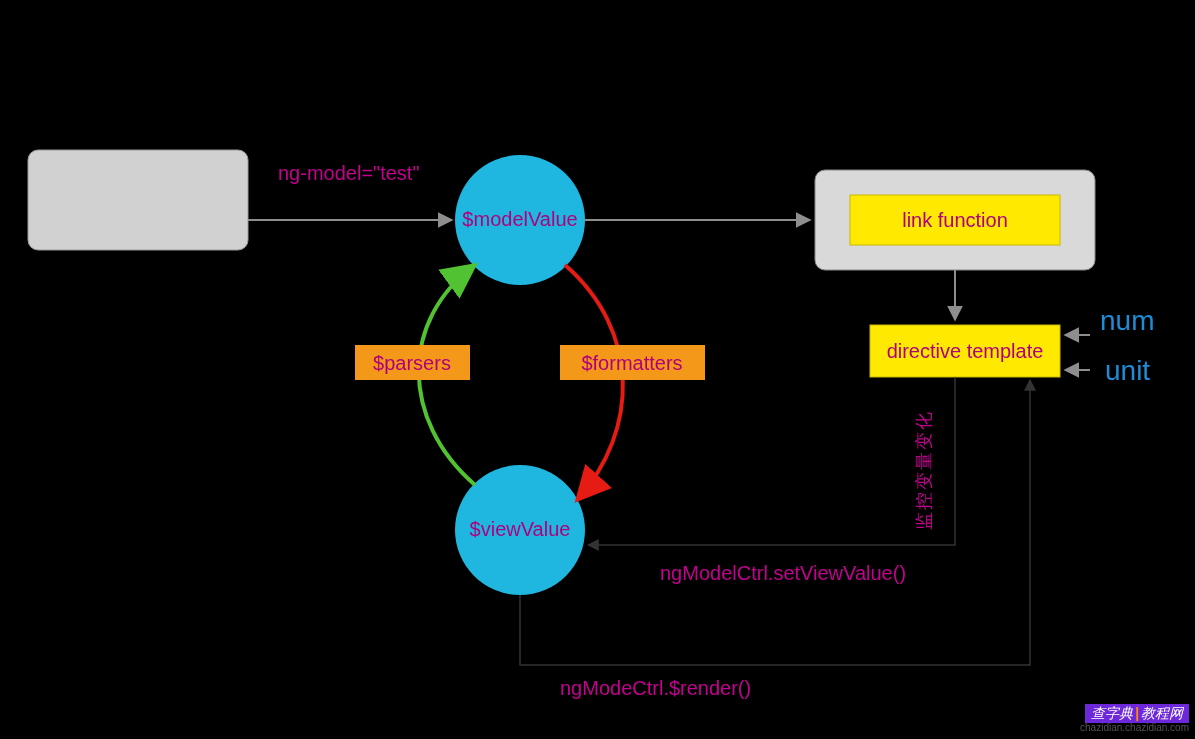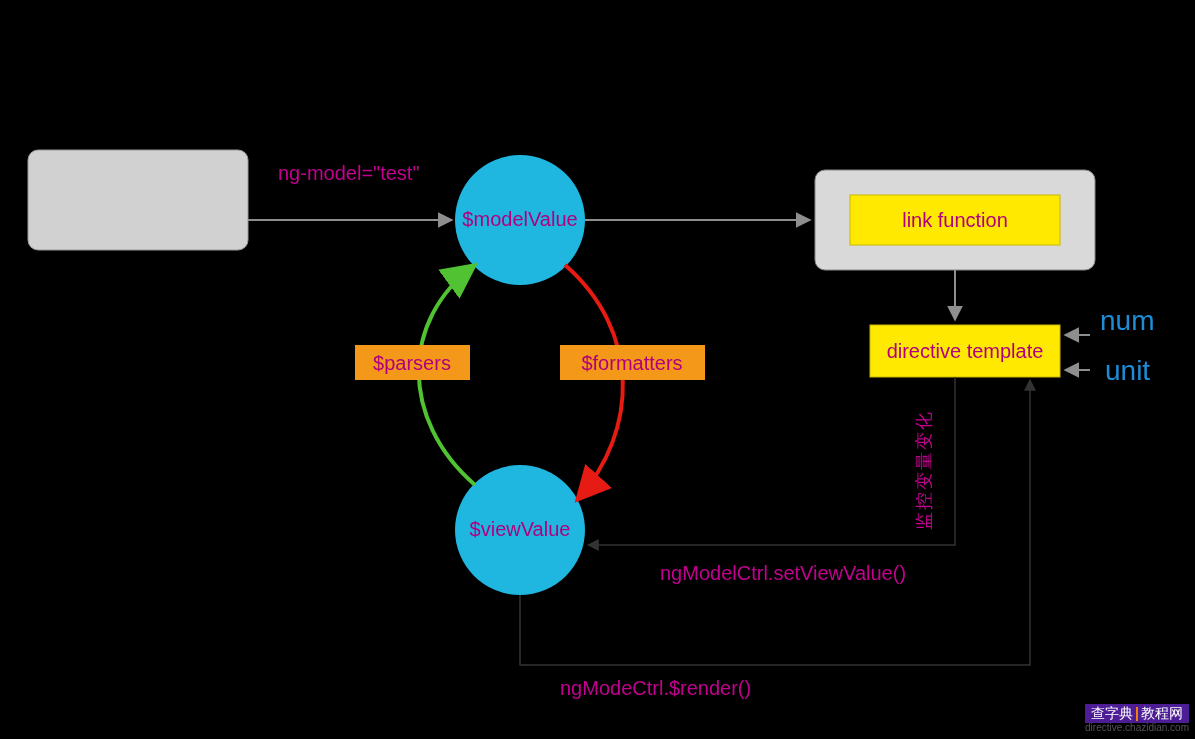--- a/index.html
+++ b/index.html
@@ -47,25 +47,26 @@
     font-size: 28px;
   }
   .watermark {
     position: absolute;
     right: 6px;
     bottom: 6px;
     text-align: right;
     line-height: 1.05;
   }
   .watermark .main {
-    background: #4c1d95;
+    background: #6d28d9;
     color: #fff;
     font-size: 14px;
     padding: 2px 6px;
     display: inline-block;
+    font-style: italic;
   }
   .watermark .main .sep {
     color: #ff8a00;
     font-weight: bold;
     margin: 0 2px;
   }
   .watermark .sub {
     color: #555;
     font-size: 10px;
   }
@@ -135,14 +136,14 @@
 
   <path d="M 520 595 L 520 665 L 1030 665 L 1030 380" stroke="#333333" stroke-width="1.5" fill="none" marker-end="url(#arrow-dark)"></path>
   <text class="magenta-text" x="560" y="695">ngModeCtrl.$render()</text>
 
 </svg>
 
 <div class="watermark">
   <div class="main">
     <span>查字典</span><span class="sep">|</span><span>教程网</span>
   </div>
-  <div class="sub">directive.chazidian.com</div>
+  <div class="sub">chazidian.chazidian.com</div>
 </div>
 
 </body></html>

